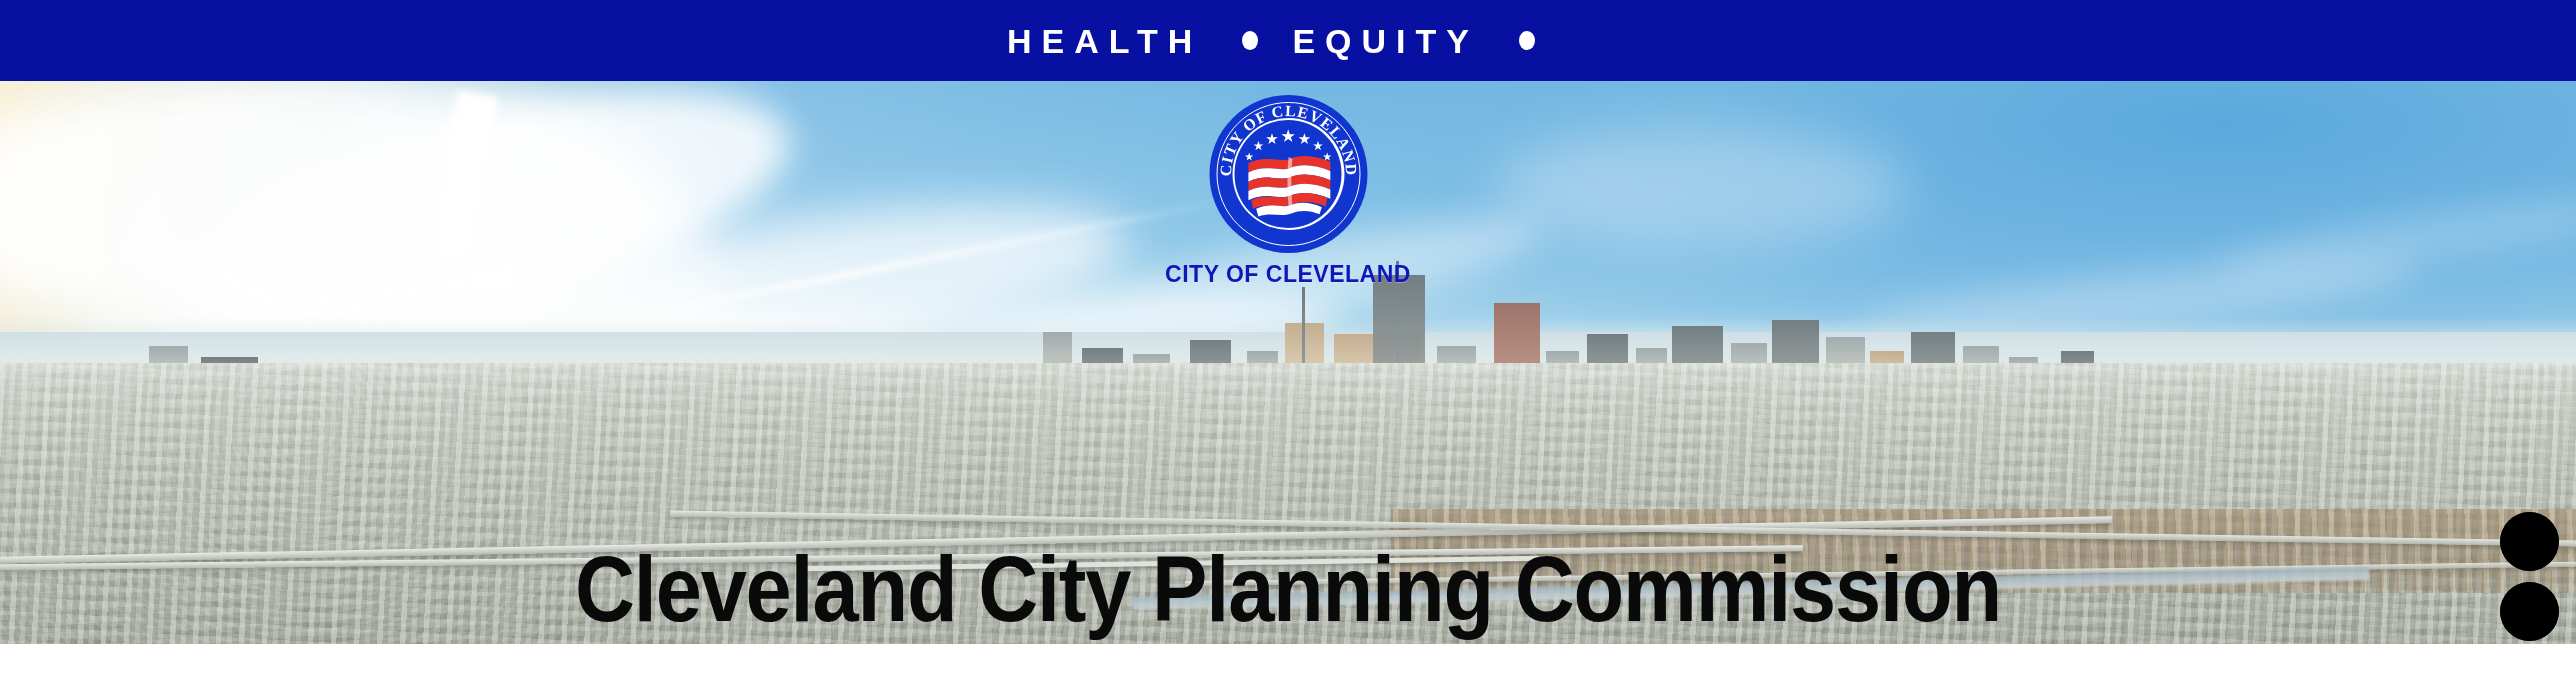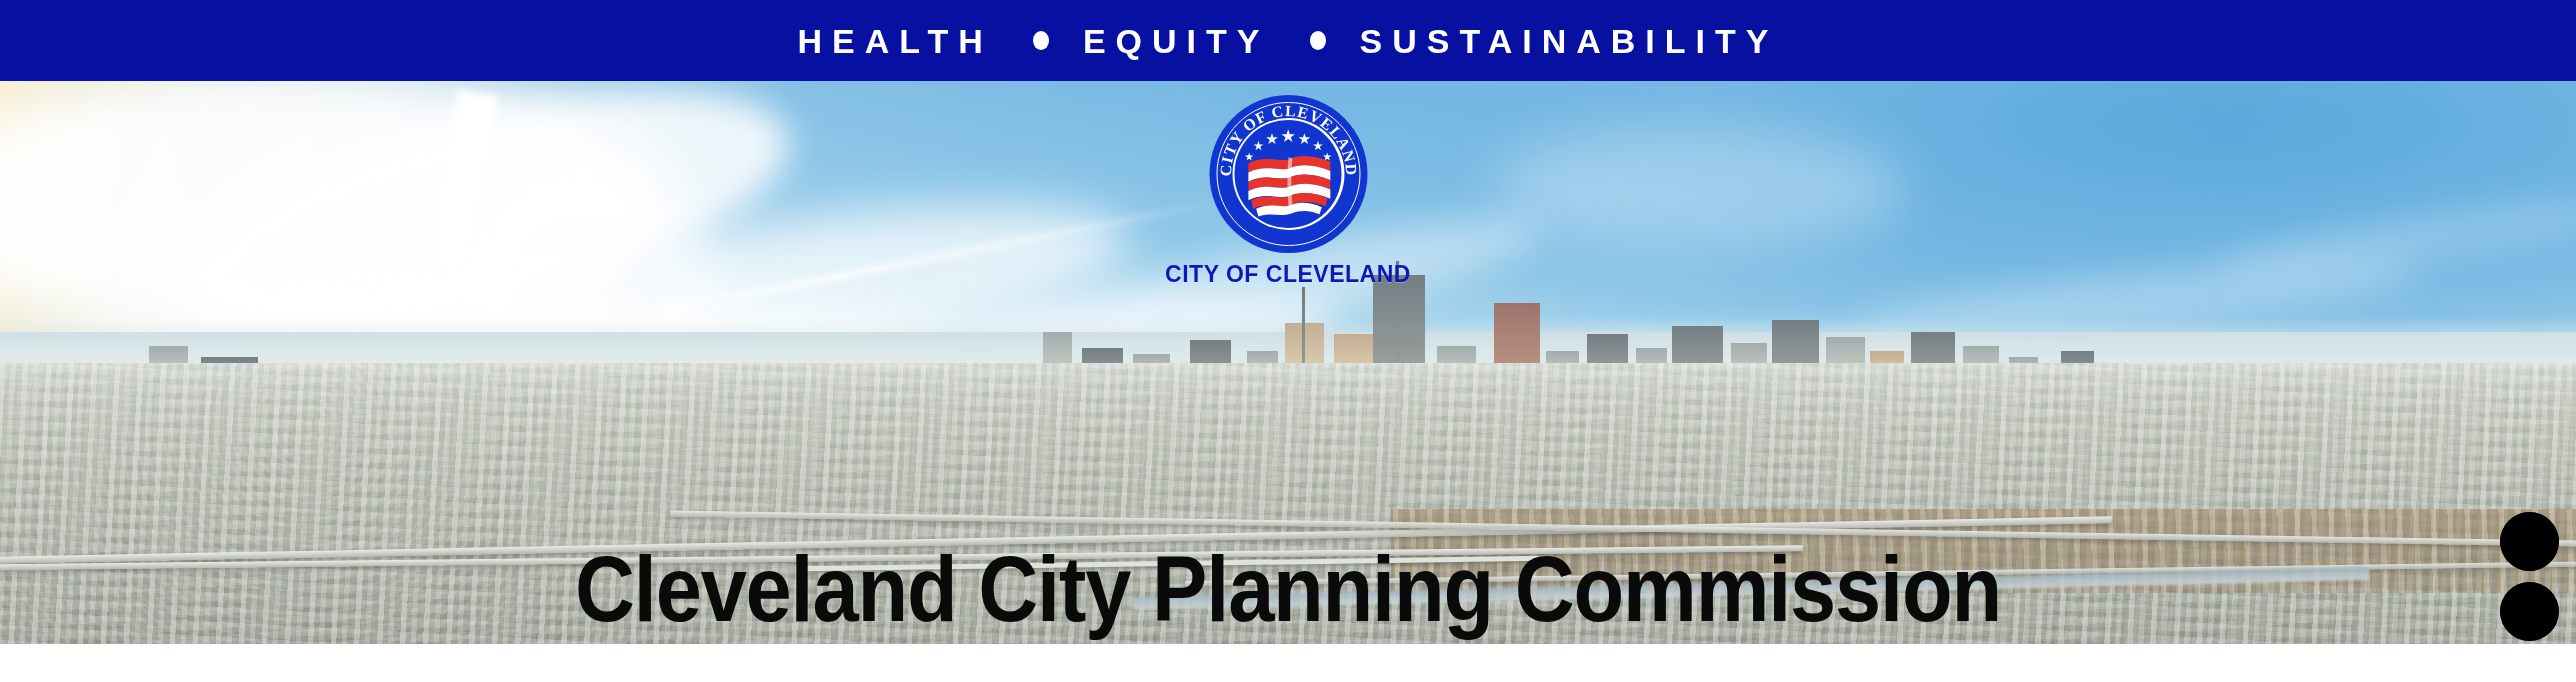--- a/index.html
+++ b/index.html
@@ -233,21 +233,20 @@
 <body>
 
 <div id="page">
 
   <div id="banner">
     <div id="banner-inner">
       <span class="banner-word">HEALTH</span>
       <span class="banner-dot"></span>
       <span class="banner-word">EQUITY</span>
       <span class="banner-dot"></span>
-      <span class="banner-word">SUSTAINABILITY</span>
     </div>
   </div>
 
   <div id="photo">
 
     <div class="sky"></div>
     <div class="sky-blueblob"></div>
 
     <div class="cloud c1"></div>
     <div class="cloud c2"></div>

